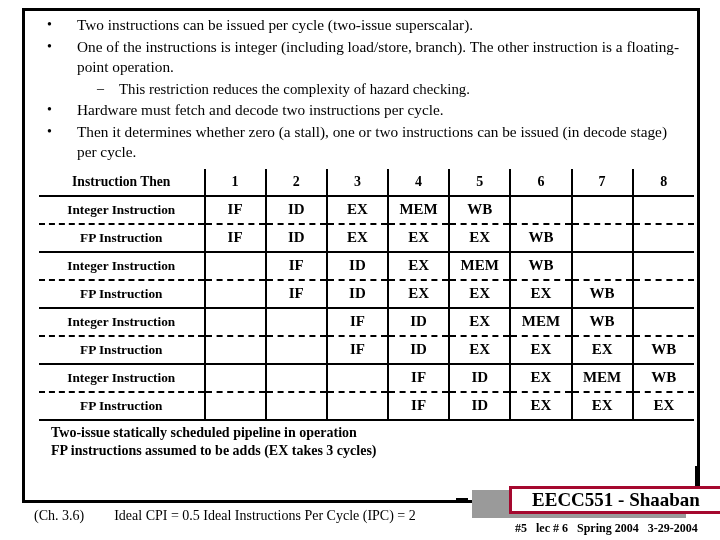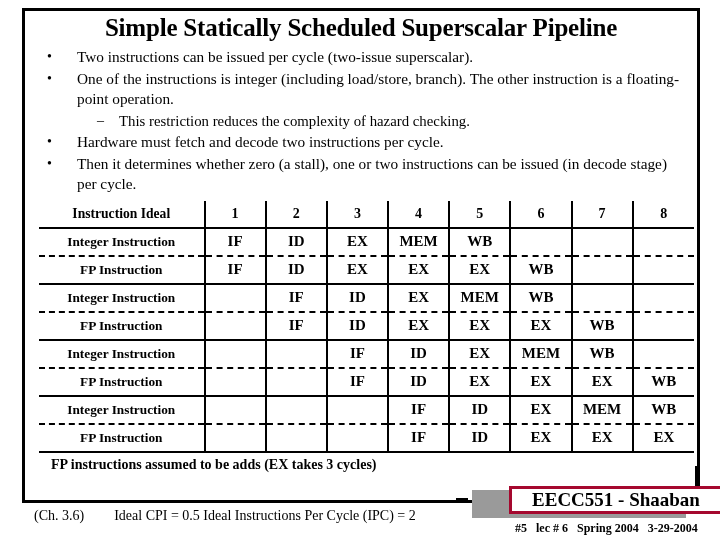--- a/index.html
+++ b/index.html
@@ -214,21 +214,20 @@
     white-space: nowrap;
     letter-spacing: 0px;
   }
   .meta-seg { margin-right: 6px; }
 </style>
 </head>
 <body>
 
 <div id="slide-frame">
 
-  <div id="slide-title">Simple Statically Scheduled Superscalar Pipeline</div>
 
   <div id="bullet-list">
       <div class="bullet-row level-1">
         <span class="bullet-mark">•</span>
         <span class="bullet-text">Two instructions can be issued per cycle (two-issue superscalar).</span>
       </div>
       <div class="bullet-row level-1">
         <span class="bullet-mark">•</span>
         <span class="bullet-text">One of the instructions is integer (including load/store, branch). The other instruction is a floating-point operation.</span>
       </div>
@@ -254,21 +253,21 @@
           <col class="c-cycle">
           <col class="c-cycle">
           <col class="c-cycle">
           <col class="c-cycle">
           <col class="c-cycle">
           <col class="c-cycle">
           <col class="c-cycle">
         </colgroup>
       <thead>
         <tr id="header-row">
-          <th class="hdr-type">Instruction Ideal</th>
+          <th class="hdr-type">Instruction Then</th>
         <th class="hdr-cycle">1</th>
             <th class="hdr-cycle">2</th>
             <th class="hdr-cycle">3</th>
             <th class="hdr-cycle">4</th>
             <th class="hdr-cycle">5</th>
             <th class="hdr-cycle">6</th>
             <th class="hdr-cycle">7</th>
             <th class="hdr-cycle">8</th>
           </tr>
       </thead>
@@ -359,20 +358,21 @@
             <td class="cell-stage">ID</td>
             <td class="cell-stage">EX</td>
             <td class="cell-stage">EX</td>
             <td class="cell-stage">EX</td>
           </tr>
         </tbody>
     </table>
   </div>
 
   <div id="table-caption">
+    <div>Two-issue statically scheduled pipeline in operation</div>
     <div>FP instructions assumed to be adds (EX takes 3 cycles)</div>
   </div>
 
 </div>
 
 <div id="footer-line">
   <span id="footer-ch">(Ch. 3.6)</span>
   <span id="footer-metrics">Ideal CPI = 0.5  Ideal Instructions Per Cycle (IPC) = 2</span>
 </div>
 

